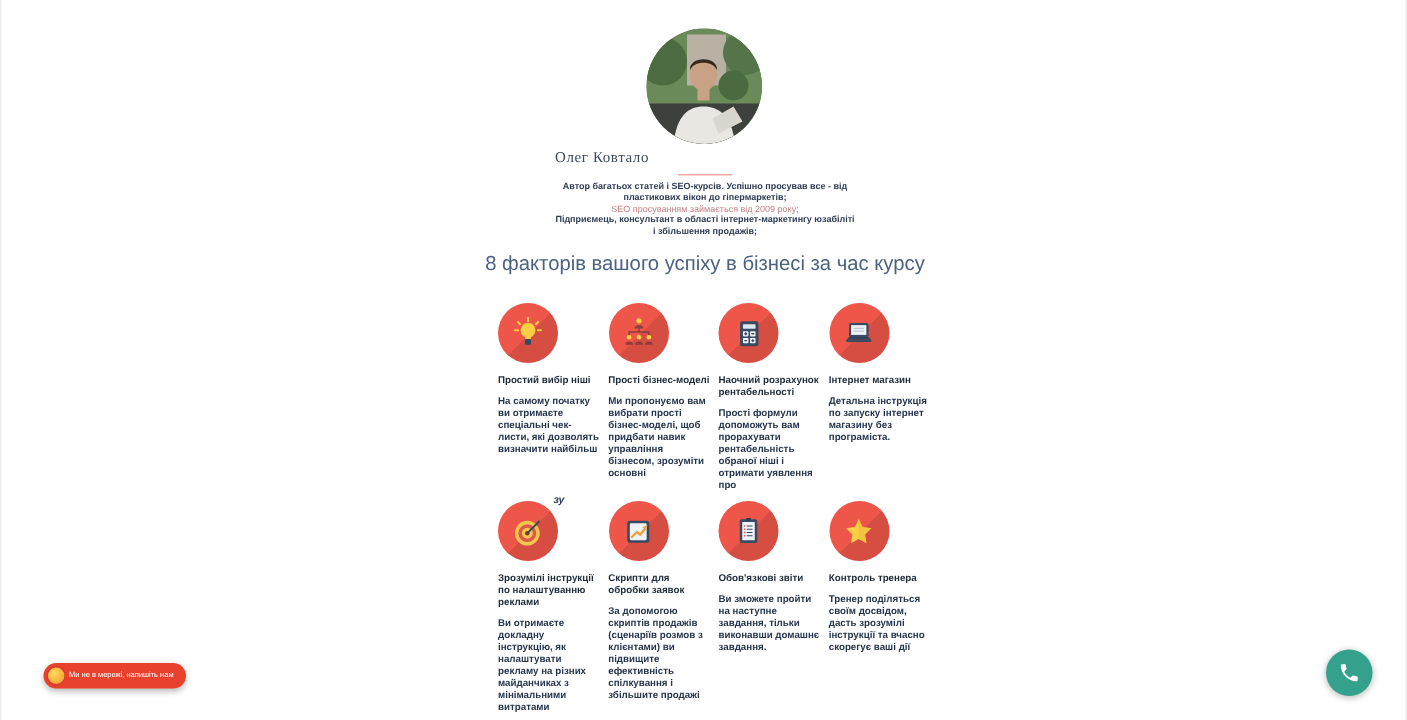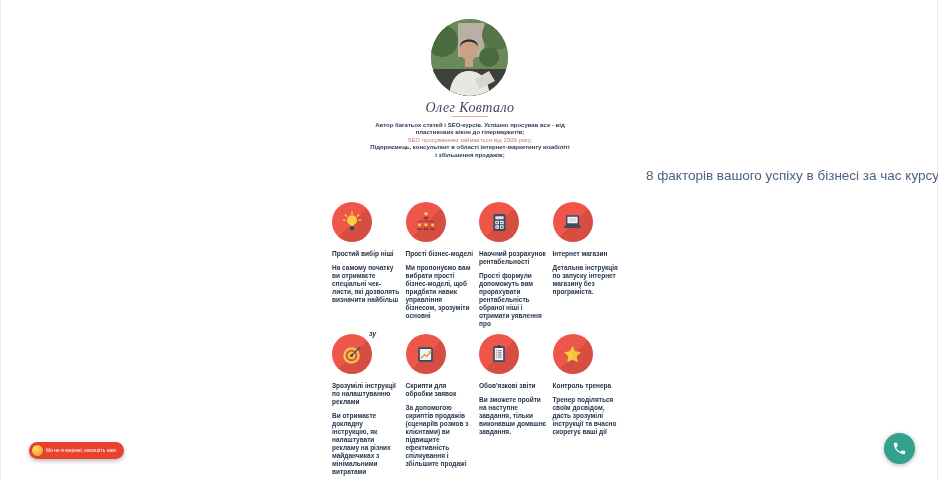--- a/index.html
+++ b/index.html
@@ -6,22 +6,22 @@
   body{width:938px;height:480px;background:#fff;overflow:hidden;
        font-family:"Liberation Sans", sans-serif;}
   .page{position:relative;width:938px;height:480px;box-sizing:border-box;
         border-left:1px solid #ececec;border-right:1px solid #ececec;background:#fff;}
 
   
   .avatar{position:absolute;left:430px;top:19px;width:77px;height:77px;border-radius:50%;
           overflow:hidden;background:#56744a;}
   .avatar svg{display:block;}
 
-  .name{position:absolute;left:369px;top:100px;width:200px;text-align:center;
-        font-family:"Liberation Serif", serif;font-size:14px;color:#3d4a5c;letter-spacing:.4px;font-style:italic;}
+  .name{position:absolute;left:369px;top:100px;width:200px;
+        font-family:"Liberation Serif", serif;font-size:10px;color:#3d4a5c;letter-spacing:.4px;}
   .name-underline{position:absolute;left:451px;top:116px;width:36px;height:1px;background:#efa9a1;}
 
   .bio{position:absolute;left:369px;top:122px;width:200px;text-align:center;
        font-size:6px;line-height:7.4px;color:#2e3c55;font-weight:bold;}
   .bio .muted{color:#c38084;font-weight:normal;}
 
   .heading{position:absolute;left:0;top:168px;width:938px;text-align:center;
            font-size:13.5px;color:#4b6280;font-weight:400;}
 
   
@@ -74,21 +74,21 @@
 
   <div class="name">Олег Ковтало</div>
   <div class="name-underline"></div>
 
   <div class="bio">
     <div>Автор багатьох статей і SEO-курсів. Успішно просував все - від пластикових вікон до гіпермаркетів;</div>
     <div class="muted">SEO просуванням займається від 2009 року;</div>
     <div>Підприємець, консультант в області інтернет-маркетингу юзабіліті і збільшення продажів;</div>
   </div>
 
-  <h1 class="heading" style="margin:0;text-align:right;">8 факторів вашого успіху в бізнесі за час курсу</h1>
+  <h1 class="heading" style="margin:0;">8 факторів вашого успіху в бізнесі за час курсу</h1>
 
   <div class="grid">
 
     <div class="tile">
       <div class="circle">
           <span class="shade"></span>
         <svg viewBox="0 0 24 24" width="22" height="22">
           <g stroke="#f9cf45" stroke-width="1.5" stroke-linecap="round">
             <line x1="12" y1="1" x2="12" y2="3.2"></line>
               <line x1="4.6" y1="4" x2="6.3" y2="5.6"></line>

